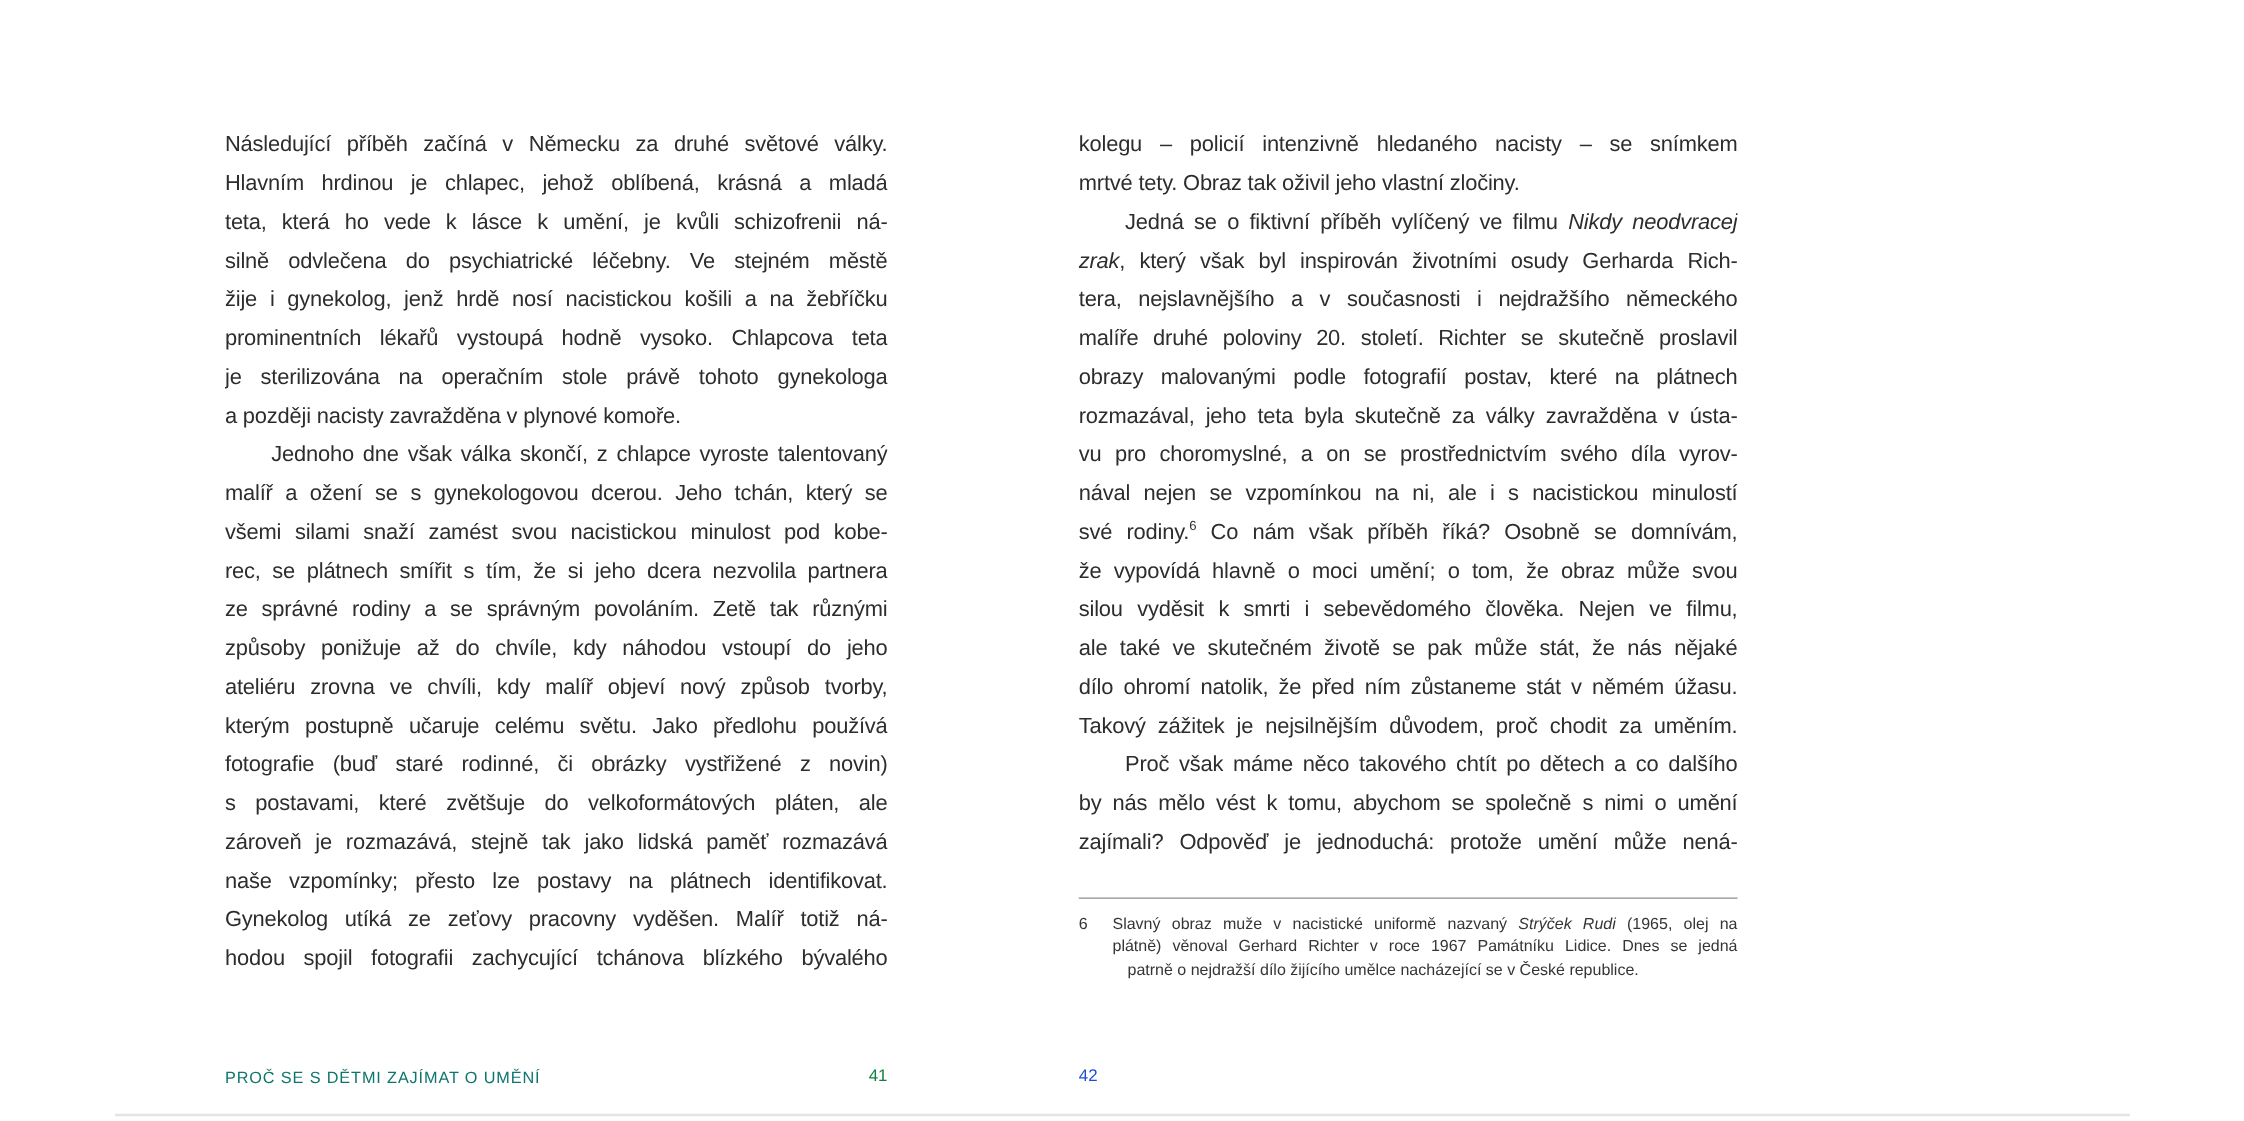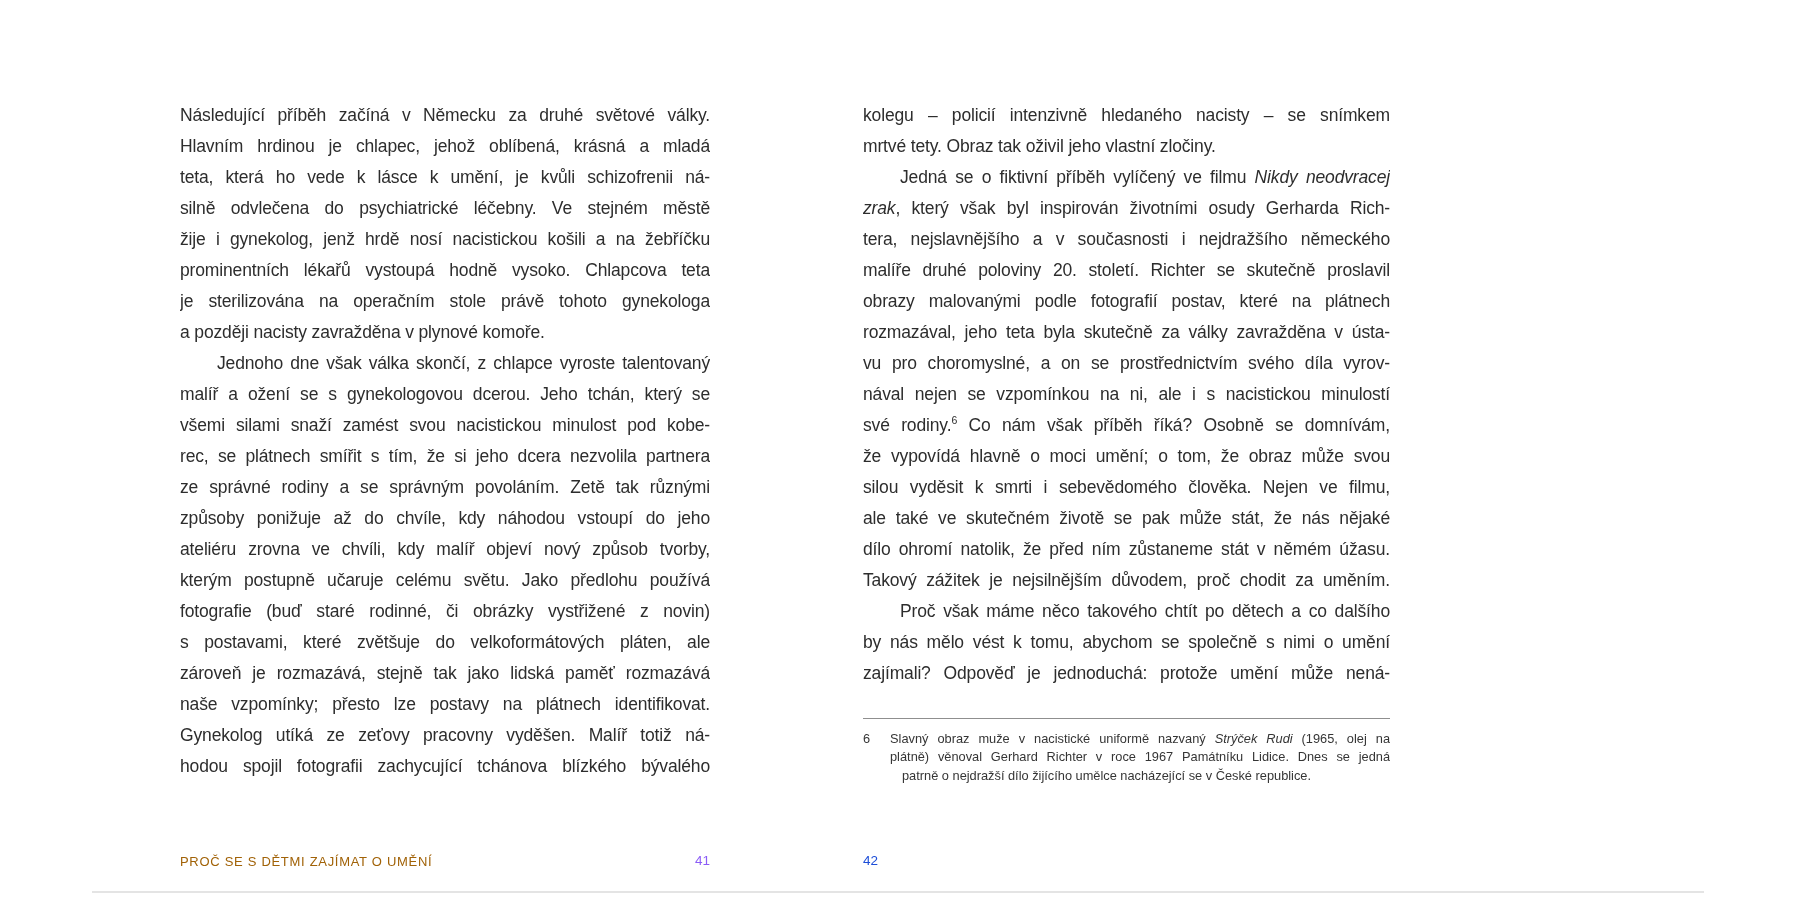--- a/index.html
+++ b/index.html
@@ -35,25 +35,25 @@
     position:absolute;left:863px;top:730px;width:527px;
     font-size:12.8px;line-height:18.4px;letter-spacing:0;color:#353535;
     display:flex;
   }
   .fn-num{width:27px;flex:none;}
   .fn-lines{flex:1;}
   .fn-line{text-align:justify;text-align-last:justify;overflow:hidden;}
   .fn-line.endline{text-align-last:left;padding-left:12px;}
   .footer-title{
     position:absolute;left:180px;top:854px;
-    font-size:13px;letter-spacing:0.7px;color:#a16207;
+    font-size:13px;letter-spacing:0.7px;color:#0f766e;
   }
   .footer-num-left{
     position:absolute;left:180px;top:853px;width:530px;
-    text-align:right;font-size:13.5px;color:#8b5cf6;
+    text-align:right;font-size:13.5px;color:#15803d;
   }
   .footer-num-right{
     position:absolute;left:863px;top:853px;
     font-size:13.5px;color:#1d4ed8;
   }
   .bottom-edge{
     position:absolute;left:92px;top:891px;width:1612px;height:2px;
     background:#e4e4e4;
   }
 </style>

